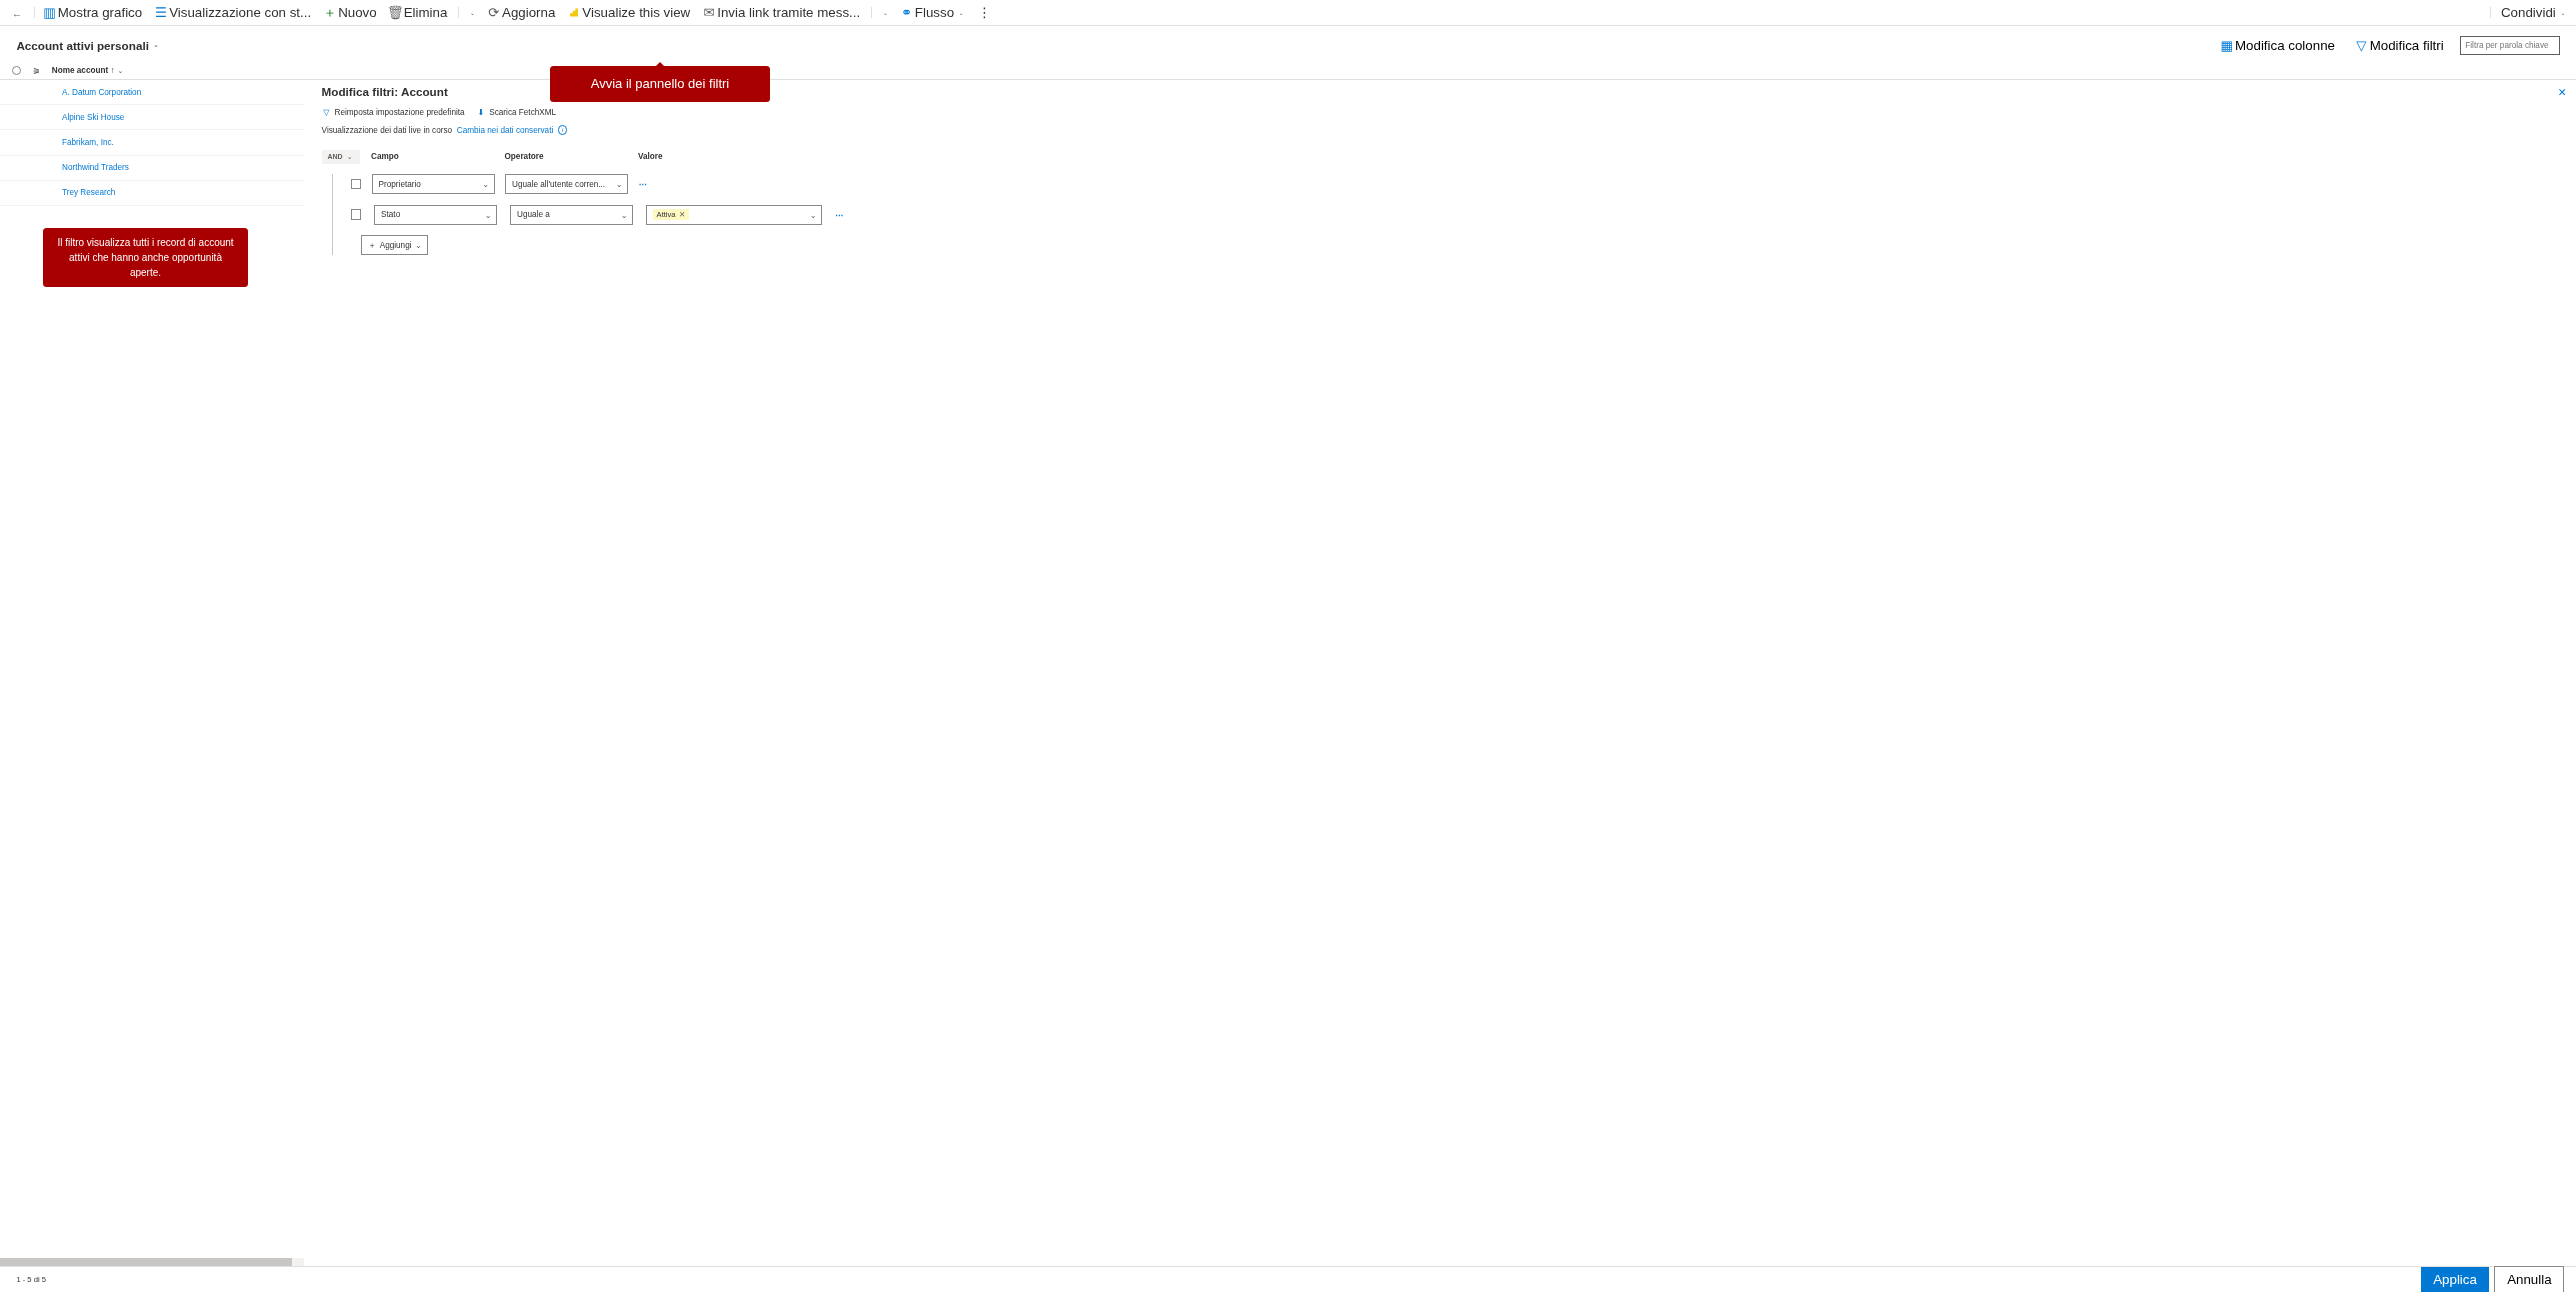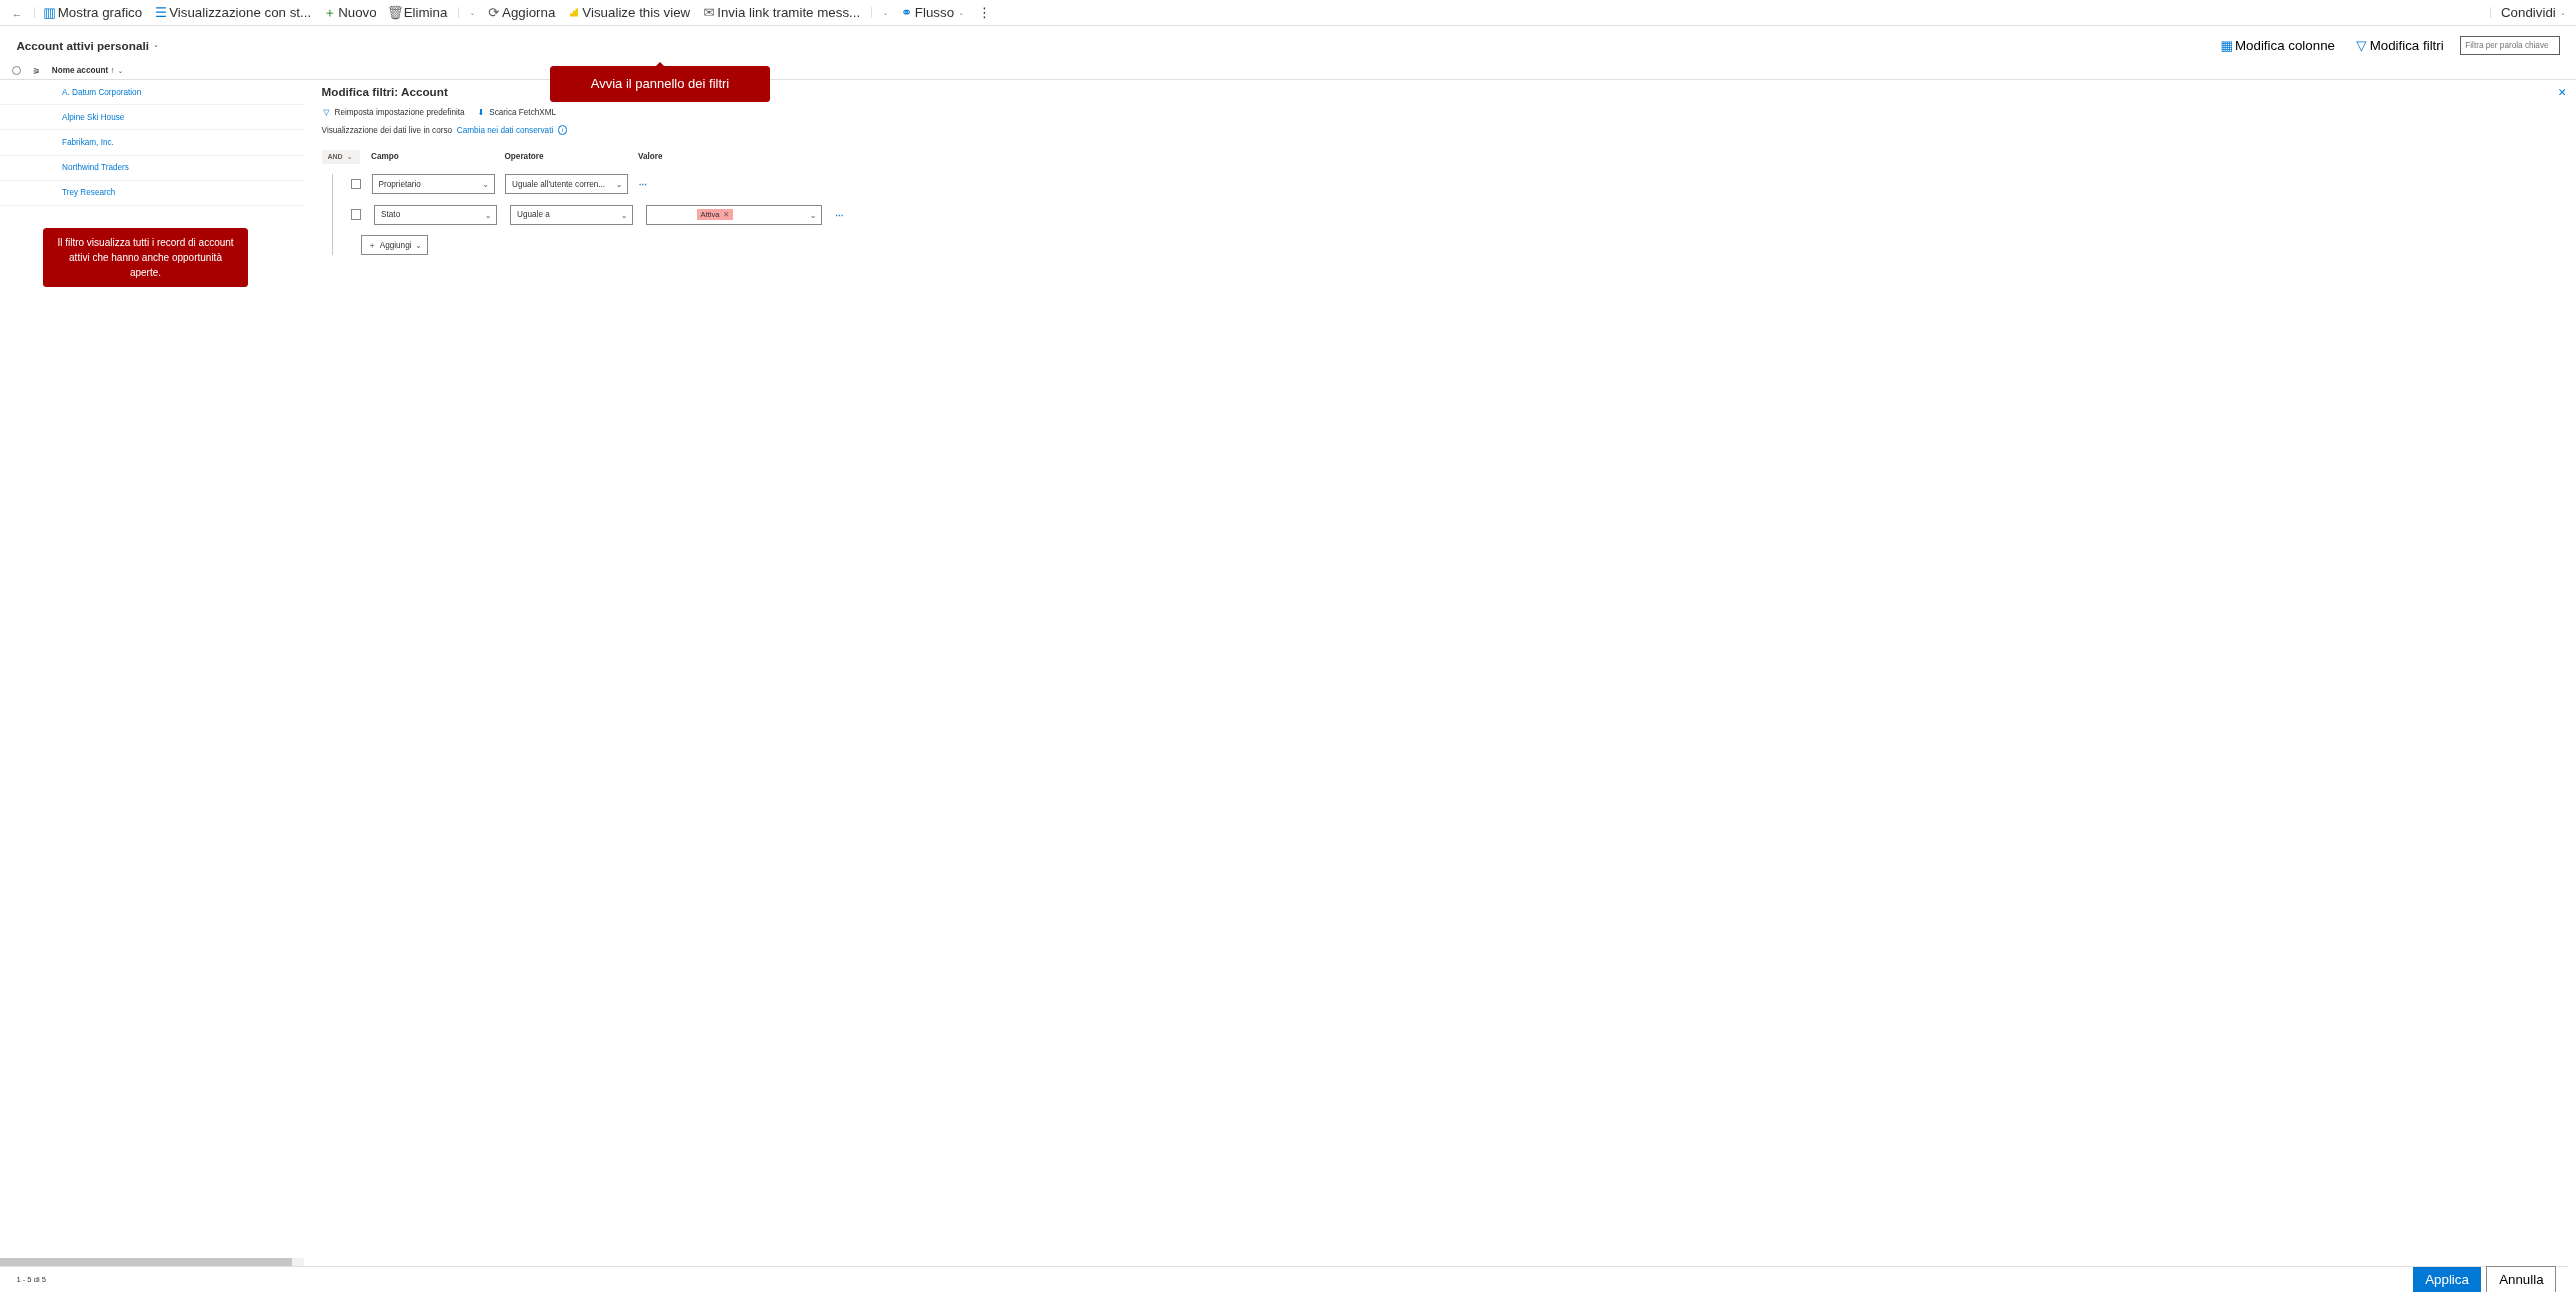--- a/index.html
+++ b/index.html
@@ -47,33 +47,33 @@
 .fb-row { display: flex; align-items: center; gap: 10.5px; margin-bottom: 10.5px; }
 .fb-and { background: #f3f2f1; padding: 3.5px 8.2px 3.5px 5.9px; font-size: 7px; font-weight: 600; color: #605e5c; display: inline-flex; align-items: center; gap: 3.5px; }
 .fb-hdr { font-weight: 600; }
 .fb-col-campo { width: 123px; }
 .fb-col-op { width: 123px; }
 .fb-col-val { width: 176px; }
 .fb-check { width: 10.5px; height: 10.5px; border: 0.6px solid #8a8886; cursor: pointer; }
 .fb-select { height: 20px; border: 0.6px solid #8a8886; padding: 0 16.4px 0 5.9px; background: #fff; position: relative; display: flex; align-items: center; cursor: pointer; }
 .fb-select::after { content: "⌄"; position: absolute; right: 4.7px; color: #605e5c; font-size: 8.2px; }
 .fb-select.val-tag { gap: 3.5px; }
-.tag { background: #fca5a5; padding: 1.2px 3.5px; font-size: 7.6px; display: inline-flex; align-items: center; gap: 3.5px; margin-left: 44px; }
+.tag { background: #fef9c3; padding: 1.2px 3.5px; font-size: 7.6px; display: inline-flex; align-items: center; gap: 3.5px; }
 .tag-x { cursor: pointer; color: #605e5c; }
 .fb-more { color: #0078d4; cursor: pointer; letter-spacing: 1.2px; font-weight: bold; }
 .fb-tree { border-left: 1.2px solid #c8c6c4; margin-left: 10.5px; padding-left: 0; }
 .fb-add { height: 20px; border: 0.6px solid #8a8886; padding: 0 15px 0 5.9px; background: #fff; display: inline-flex; align-items: center; gap: 3.5px; cursor: pointer; position: relative; margin-left: 28px; }
 .fb-add::after { content: "⌄"; position: absolute; right: 4.7px; color: #605e5c; }
 
 
 .callout { position: absolute; background: #a80000; color: #fff; padding: 7px 11.7px; border-radius: 3.5px; font-size: 10px; text-align: center; line-height: 1.5; }
 .callout-arrow-up::before { content: ""; position: absolute; top: -8.2px; left: 50%; transform: translateX(-50%); border: 4.7px solid transparent; border-bottom-color: #a80000; }
 
 
-.footer { position: fixed; bottom: 0; left: 0; right: 8px; height: 26px; border-top: 0.6px solid #e1dfdd; display: flex; align-items: center; padding: 0 11.7px; background: #fff; }
+.footer { position: fixed; bottom: 0; left: 0; right: 0; height: 26px; border-top: 0.6px solid #e1dfdd; display: flex; align-items: center; padding: 0 11.7px; background: #fff; }
 .footer .spacer { flex: 1; }
 .scroll-track { position: fixed; bottom: 26px; left: 0; width: 304px; height: 8.2px; background: #f3f2f1; }
 .scroll-thumb { height: 100%; background: #c8c6c4; width: 96%; }
 .btn-primary { background: #0078d4; color: #fff; border: none; padding: 4.7px 11.7px; cursor: pointer; margin-right: 5.9px; }
 .btn-secondary { background: #fff; border: 0.6px solid #8a8886; padding: 4.7px 11.7px; cursor: pointer; }
 .status { font-size: 7.6px; color: #323130; padding-left: 4.7px; }
 
 .powerbi-icon { display:inline-block; width:8.2px; height:8.2px; background: linear-gradient(#f2c811, #f2c811); clip-path: polygon(0 60%, 33% 60%, 33% 30%, 66% 30%, 66% 0, 100% 0, 100% 100%, 0 100%); }
 </style>
 </head>

